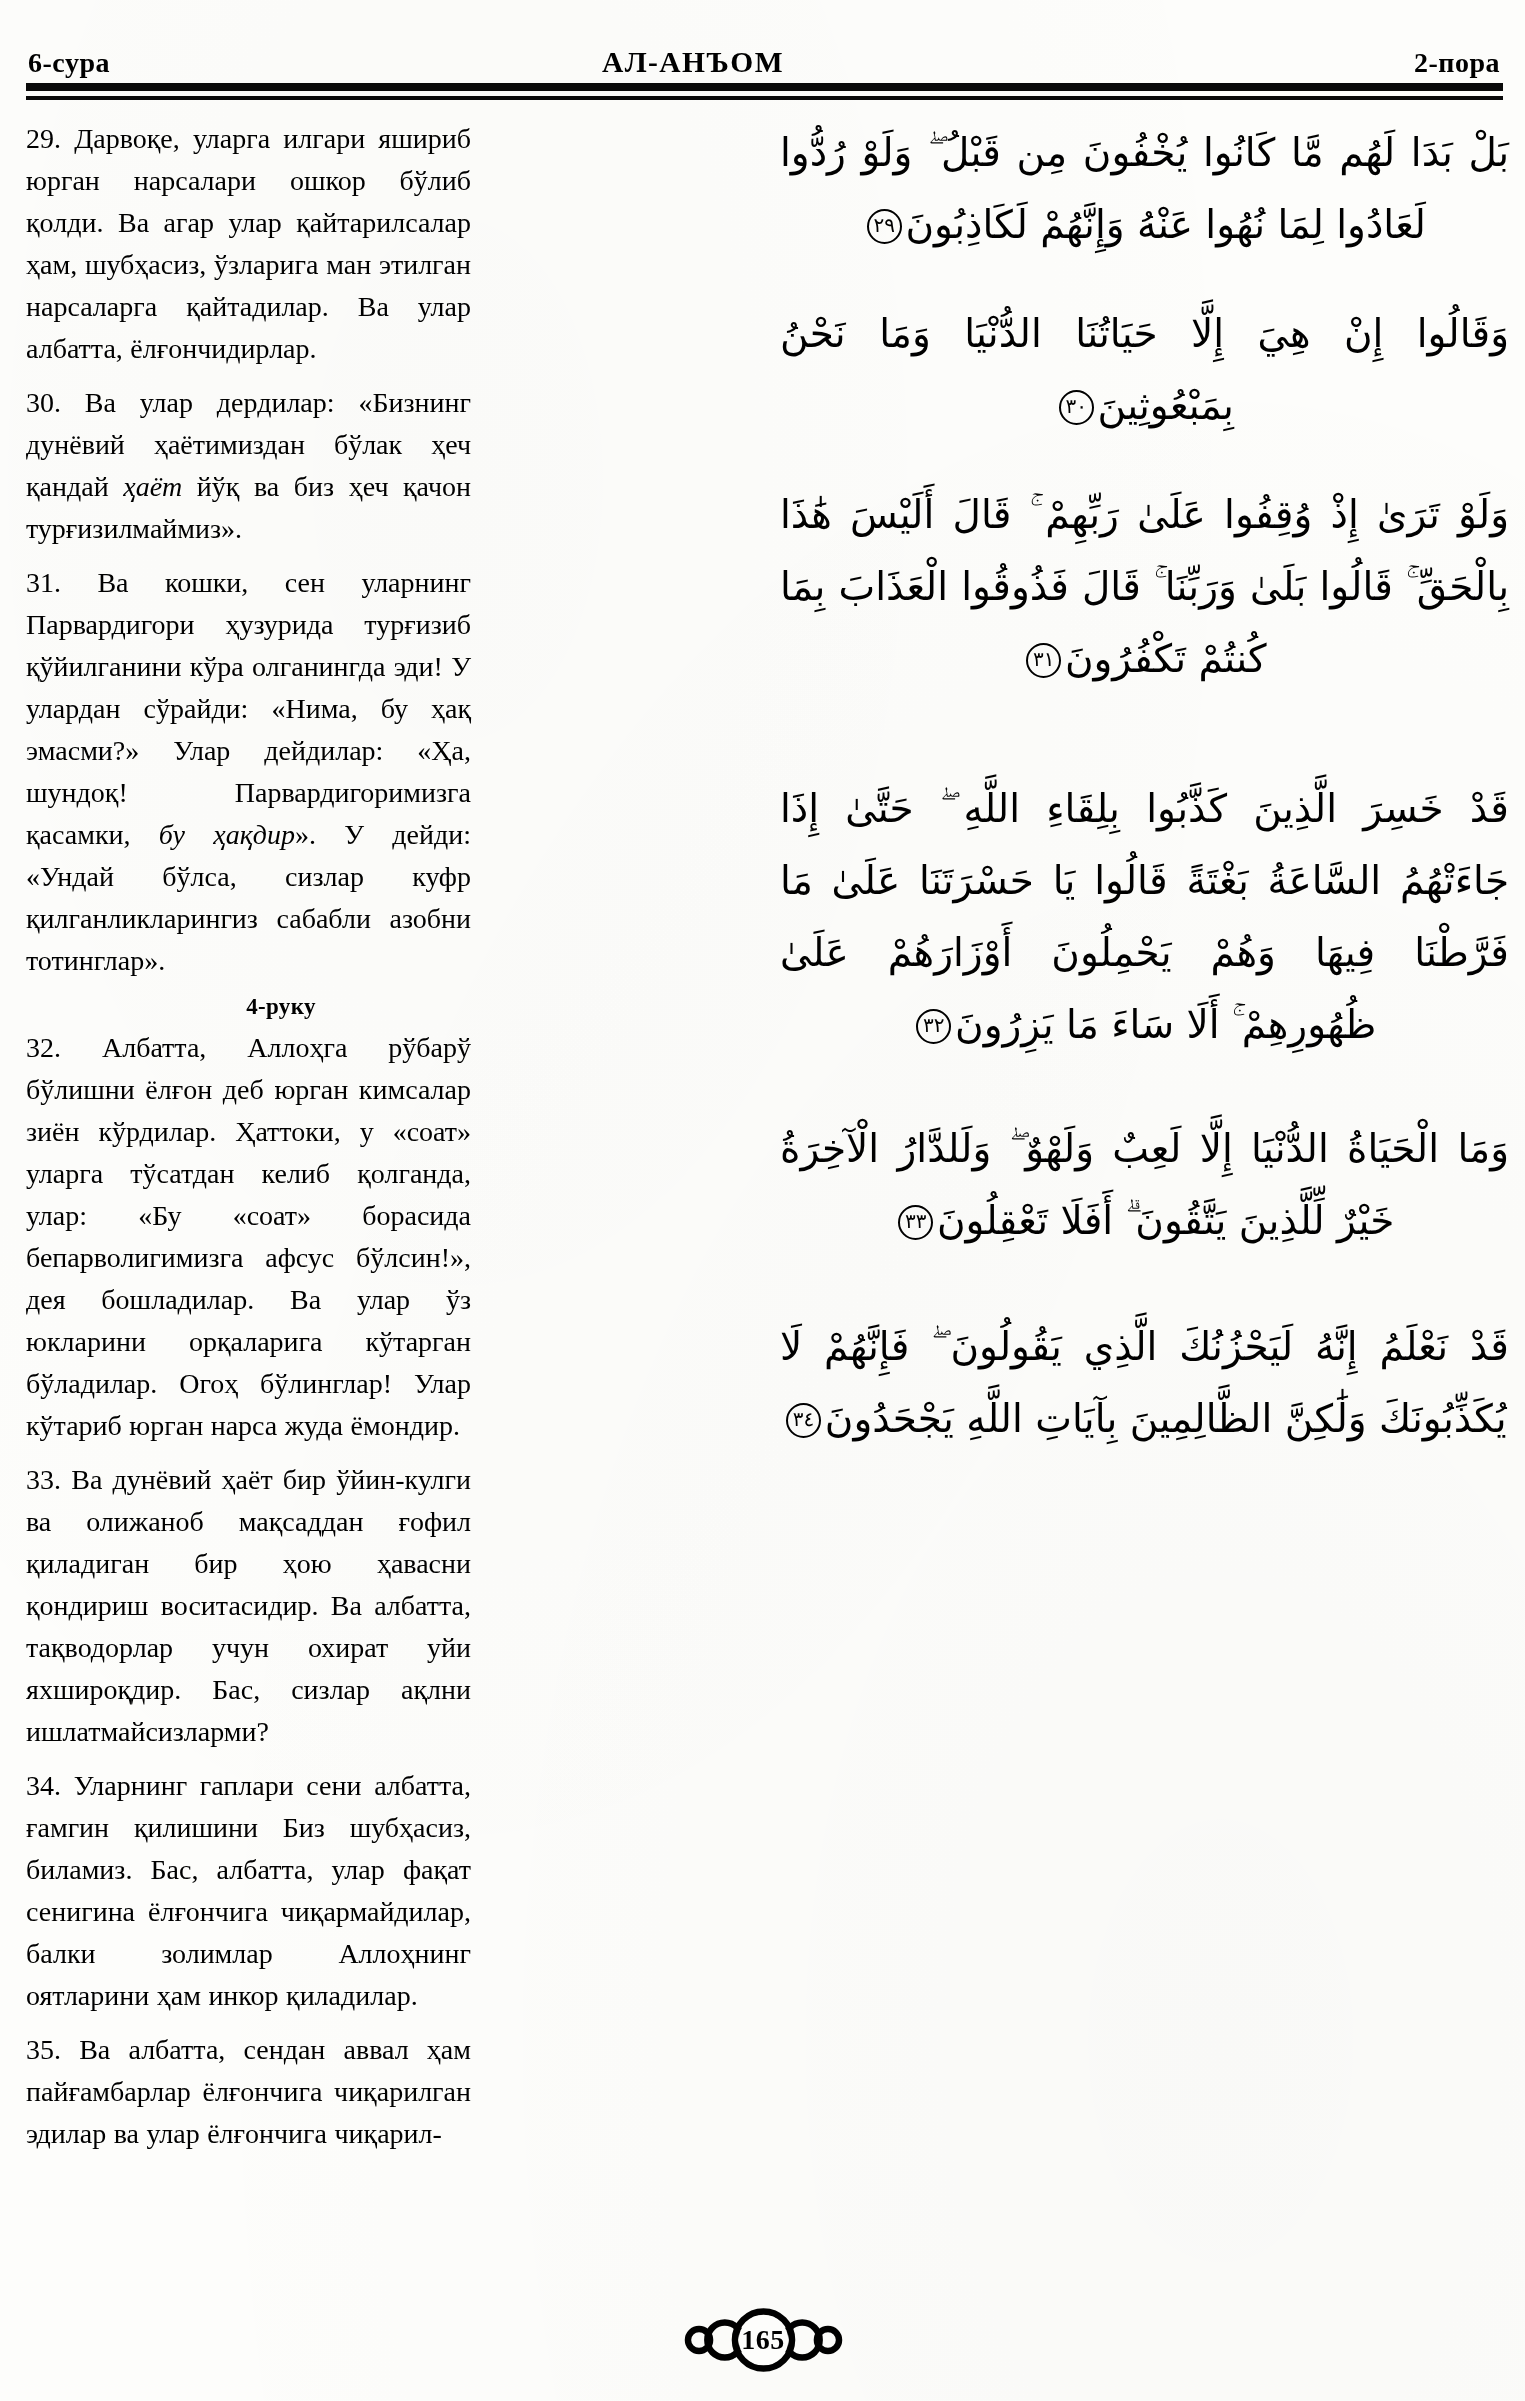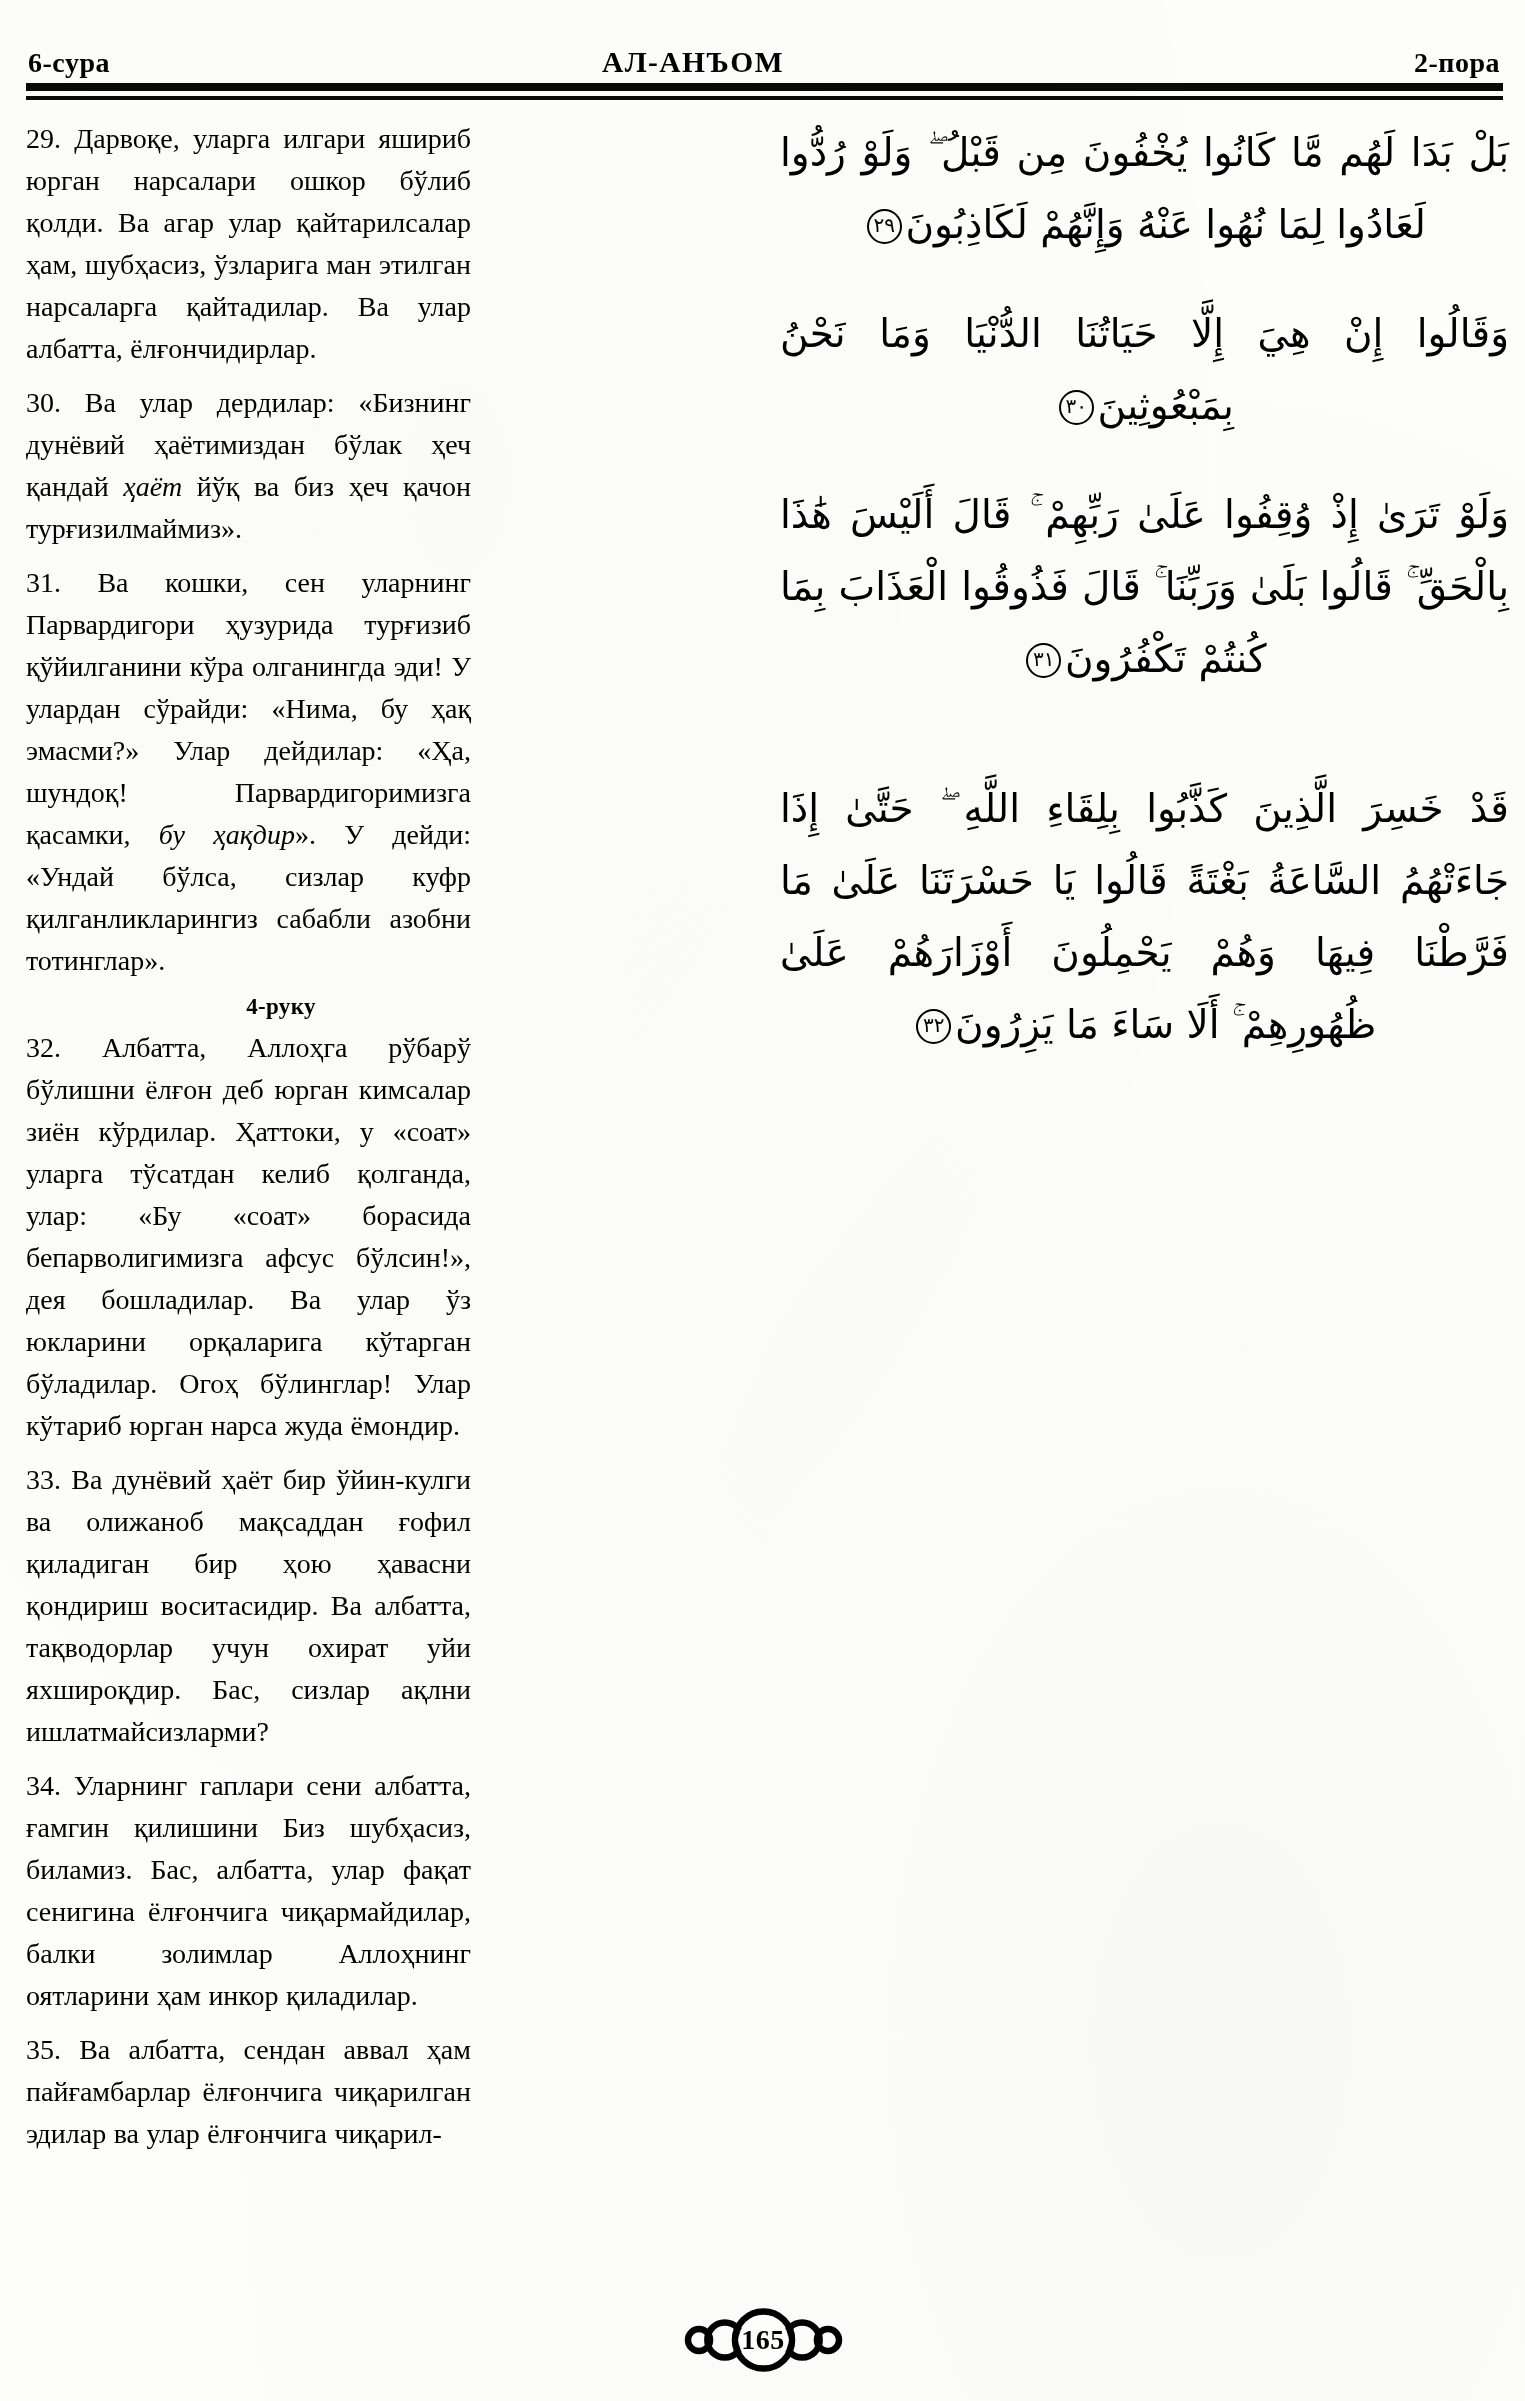--- a/index.html
+++ b/index.html
@@ -219,21 +219,23 @@
     <div class="ayah-block b29" style="margin-bottom:37px;"><span>بَلْ بَدَا لَهُم مَّا كَانُوا يُخْفُونَ مِن قَبْلُ ۖ وَلَوْ رُدُّوا لَعَادُوا لِمَا نُهُوا عَنْهُ وَإِنَّهُمْ لَكَاذِبُونَ</span><span class="ayah-num">٢٩</span></div>
 
     <div class="ayah-block" style="margin-bottom:37px;"><span>وَقَالُوا إِنْ هِيَ إِلَّا حَيَاتُنَا الدُّنْيَا وَمَا نَحْنُ بِمَبْعُوثِينَ</span><span class="ayah-num">٣٠</span></div>
 
     <div class="ayah-block" style="margin-bottom:78px;"><span>وَلَوْ تَرَىٰ إِذْ وُقِفُوا عَلَىٰ رَبِّهِمْ ۚ قَالَ أَلَيْسَ هَٰذَا بِالْحَقِّ ۚ قَالُوا بَلَىٰ وَرَبِّنَا ۚ قَالَ فَذُوقُوا الْعَذَابَ بِمَا كُنتُمْ تَكْفُرُونَ</span><span class="ayah-num">٣١</span>
       
     </div>
 
     <div class="ayah-block" style="margin-bottom:52px;"><span>قَدْ خَسِرَ الَّذِينَ كَذَّبُوا بِلِقَاءِ اللَّهِ ۖ حَتَّىٰ إِذَا جَاءَتْهُمُ السَّاعَةُ بَغْتَةً قَالُوا يَا حَسْرَتَنَا عَلَىٰ مَا فَرَّطْنَا فِيهَا وَهُمْ يَحْمِلُونَ أَوْزَارَهُمْ عَلَىٰ ظُهُورِهِمْ ۚ أَلَا سَاءَ مَا يَزِرُونَ</span><span class="ayah-num">٣٢</span></div>
 
-
+    <div class="ayah-block" style="margin-bottom:54px;"><span>وَمَا الْحَيَاةُ الدُّنْيَا إِلَّا لَعِبٌ وَلَهْوٌ ۖ وَلَلدَّارُ الْآخِرَةُ خَيْرٌ لِّلَّذِينَ يَتَّقُونَ ۗ أَفَلَا تَعْقِلُونَ</span><span class="ayah-num">٣٣</span></div>
+
+    <div class="ayah-block" style="margin-bottom:52px;"><span>قَدْ نَعْلَمُ إِنَّهُ لَيَحْزُنُكَ الَّذِي يَقُولُونَ ۖ فَإِنَّهُمْ لَا يُكَذِّبُونَكَ وَلَٰكِنَّ الظَّالِمِينَ بِآيَاتِ اللَّهِ يَجْحَدُونَ</span><span class="ayah-num">٣٤</span></div>
 
   </div>
 
   <div class="folio">
     <div class="folio-orn">
       <svg width="199" height="70" viewBox="0 0 216 76" aria-hidden="true">
         <g fill="none" stroke="#000" stroke-width="7">
           <circle cx="108" cy="38" r="31"></circle>
           <circle cx="66" cy="38" r="19"></circle>
           <circle cx="150" cy="38" r="19"></circle>

